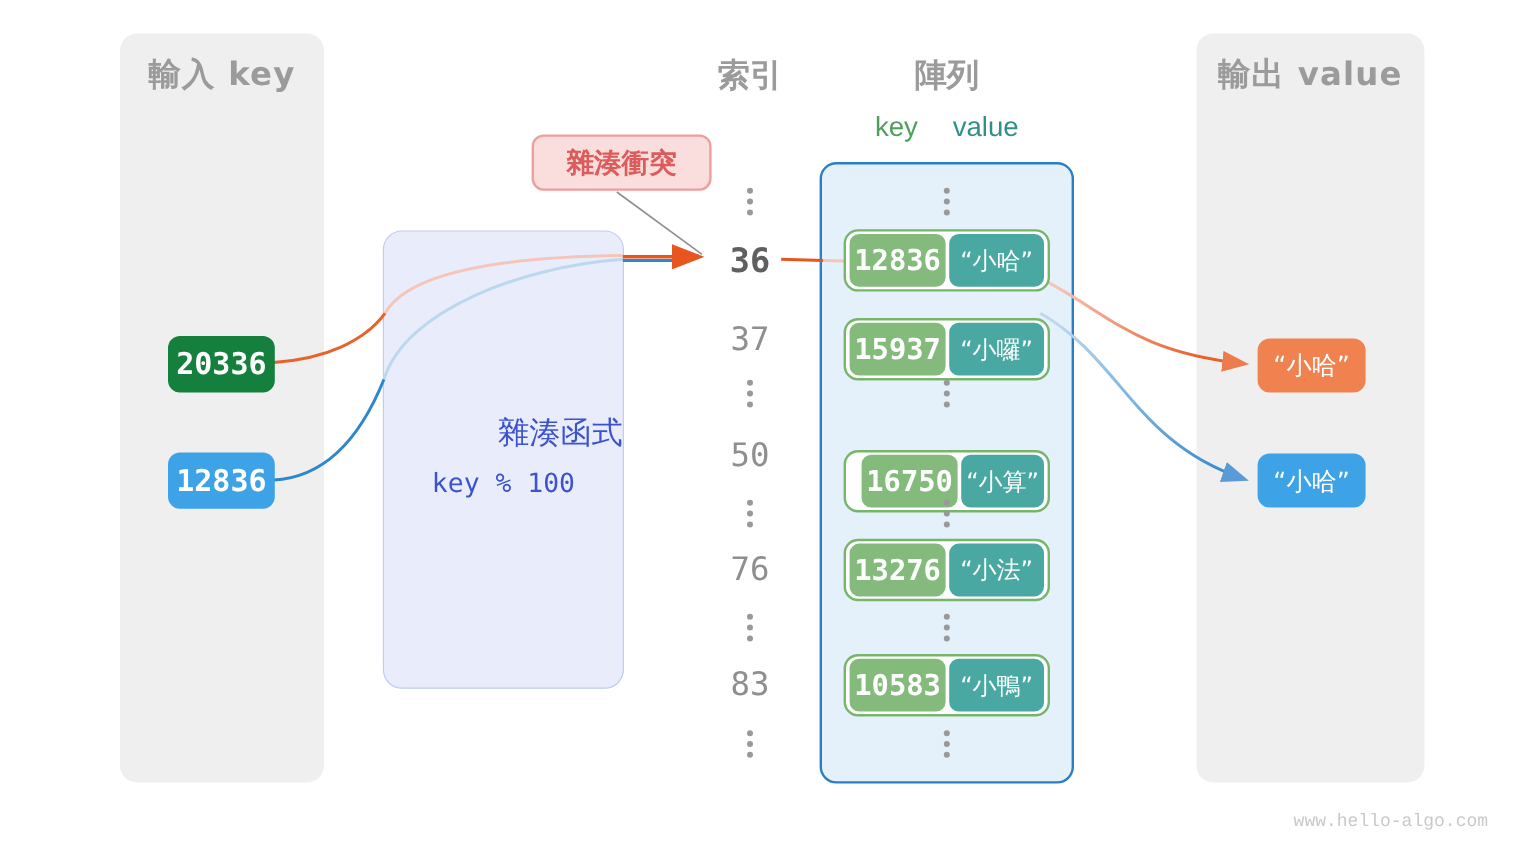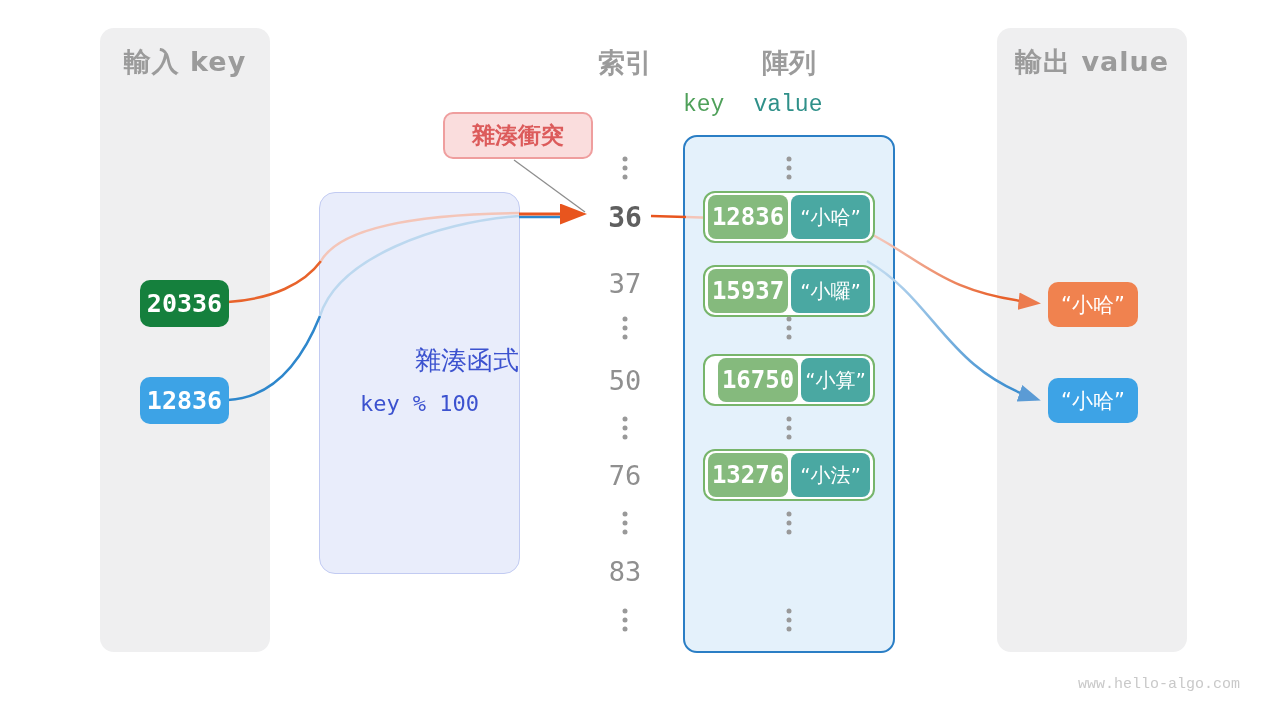--- a/index.html
+++ b/index.html
@@ -30,22 +30,22 @@
   
   #collision{position:absolute;left:443px;top:112px;width:150px;height:47px;background:#FADDDD;
              border:2px solid #EF9E9E;border-radius:10px;z-index:3;box-sizing:border-box;
              display:flex;align-items:center;justify-content:center;
              font-size:23px;font-weight:bold;color:#DC5B5B}
 
   
   .col-header{position:absolute;top:45px;width:120px;text-align:center;font-size:27px;font-weight:bold;color:#9B9B9B;z-index:1}
   #index-header{left:565px}
   #array-header{left:729px}
-  #kv-header{position:absolute;left:683px;top:92px;width:212px;display:flex;gap:29px;
-             font-family:Liberation Mono, monospace;font-size:23px;z-index:1}
+  #kv-header{position:absolute;left:683px;top:92px;width:212px;display:flex;justify-content:center;gap:29px;
+             font-family:Liberation Sans, sans-serif;font-size:23px;z-index:1}
   #kv-key{color:#4FA05A}
   #kv-value{color:#2F9089}
 
   
   #array-box{position:absolute;left:683px;top:135px;width:212px;height:518px;background:#E4F1FB;
              border:2.5px solid #2A7EC5;border-radius:14px;z-index:1;box-sizing:border-box}
 
   
   #index-cells{position:absolute;left:575px;top:0;width:100px;height:544px;z-index:3;pointer-events:none}
   .icell{position:absolute;left:50%;transform:translate(-50%,-50%);
@@ -139,37 +139,41 @@
     </div>
     <div class="pair" style="top: 291px;">
       <span class="pkey">15937</span>
       <span class="pval">“小囉”</span>
     </div>
     <div class="vdots" style="top: 328px;">
       <span class="dot"></span>
       <span class="dot"></span>
       <span class="dot"></span>
     </div>
-    <div class="pair" style="top: 380px; padding-left: 13px;">
+    <div class="pair" style="top: 401px; padding-left: 13px;">
       <span class="pkey">16750</span>
       <span class="pval">“小算”</span>
     </div>
     <div class="vdots" style="top: 428px;">
       <span class="dot"></span>
       <span class="dot"></span>
       <span class="dot"></span>
     </div>
     <div class="pair" style="top: 475px;">
       <span class="pkey">13276</span>
       <span class="pval">“小法”</span>
     </div>
     <div class="vdots" style="top: 523px;">
       <span class="dot"></span>
       <span class="dot"></span>
       <span class="dot"></span>
+    </div>
+    <div class="pair" style="top: 571px;">
+      <span class="pkey">10583</span>
+      <span class="pval">“小鴨”</span>
     </div>
     <div class="vdots" style="top: 620px;">
       <span class="dot"></span>
       <span class="dot"></span>
       <span class="dot"></span>
     </div>
   </div>
 
 <svg class="arrows" width="1280" height="720" viewBox="0 0 1280 720">
   <defs>

